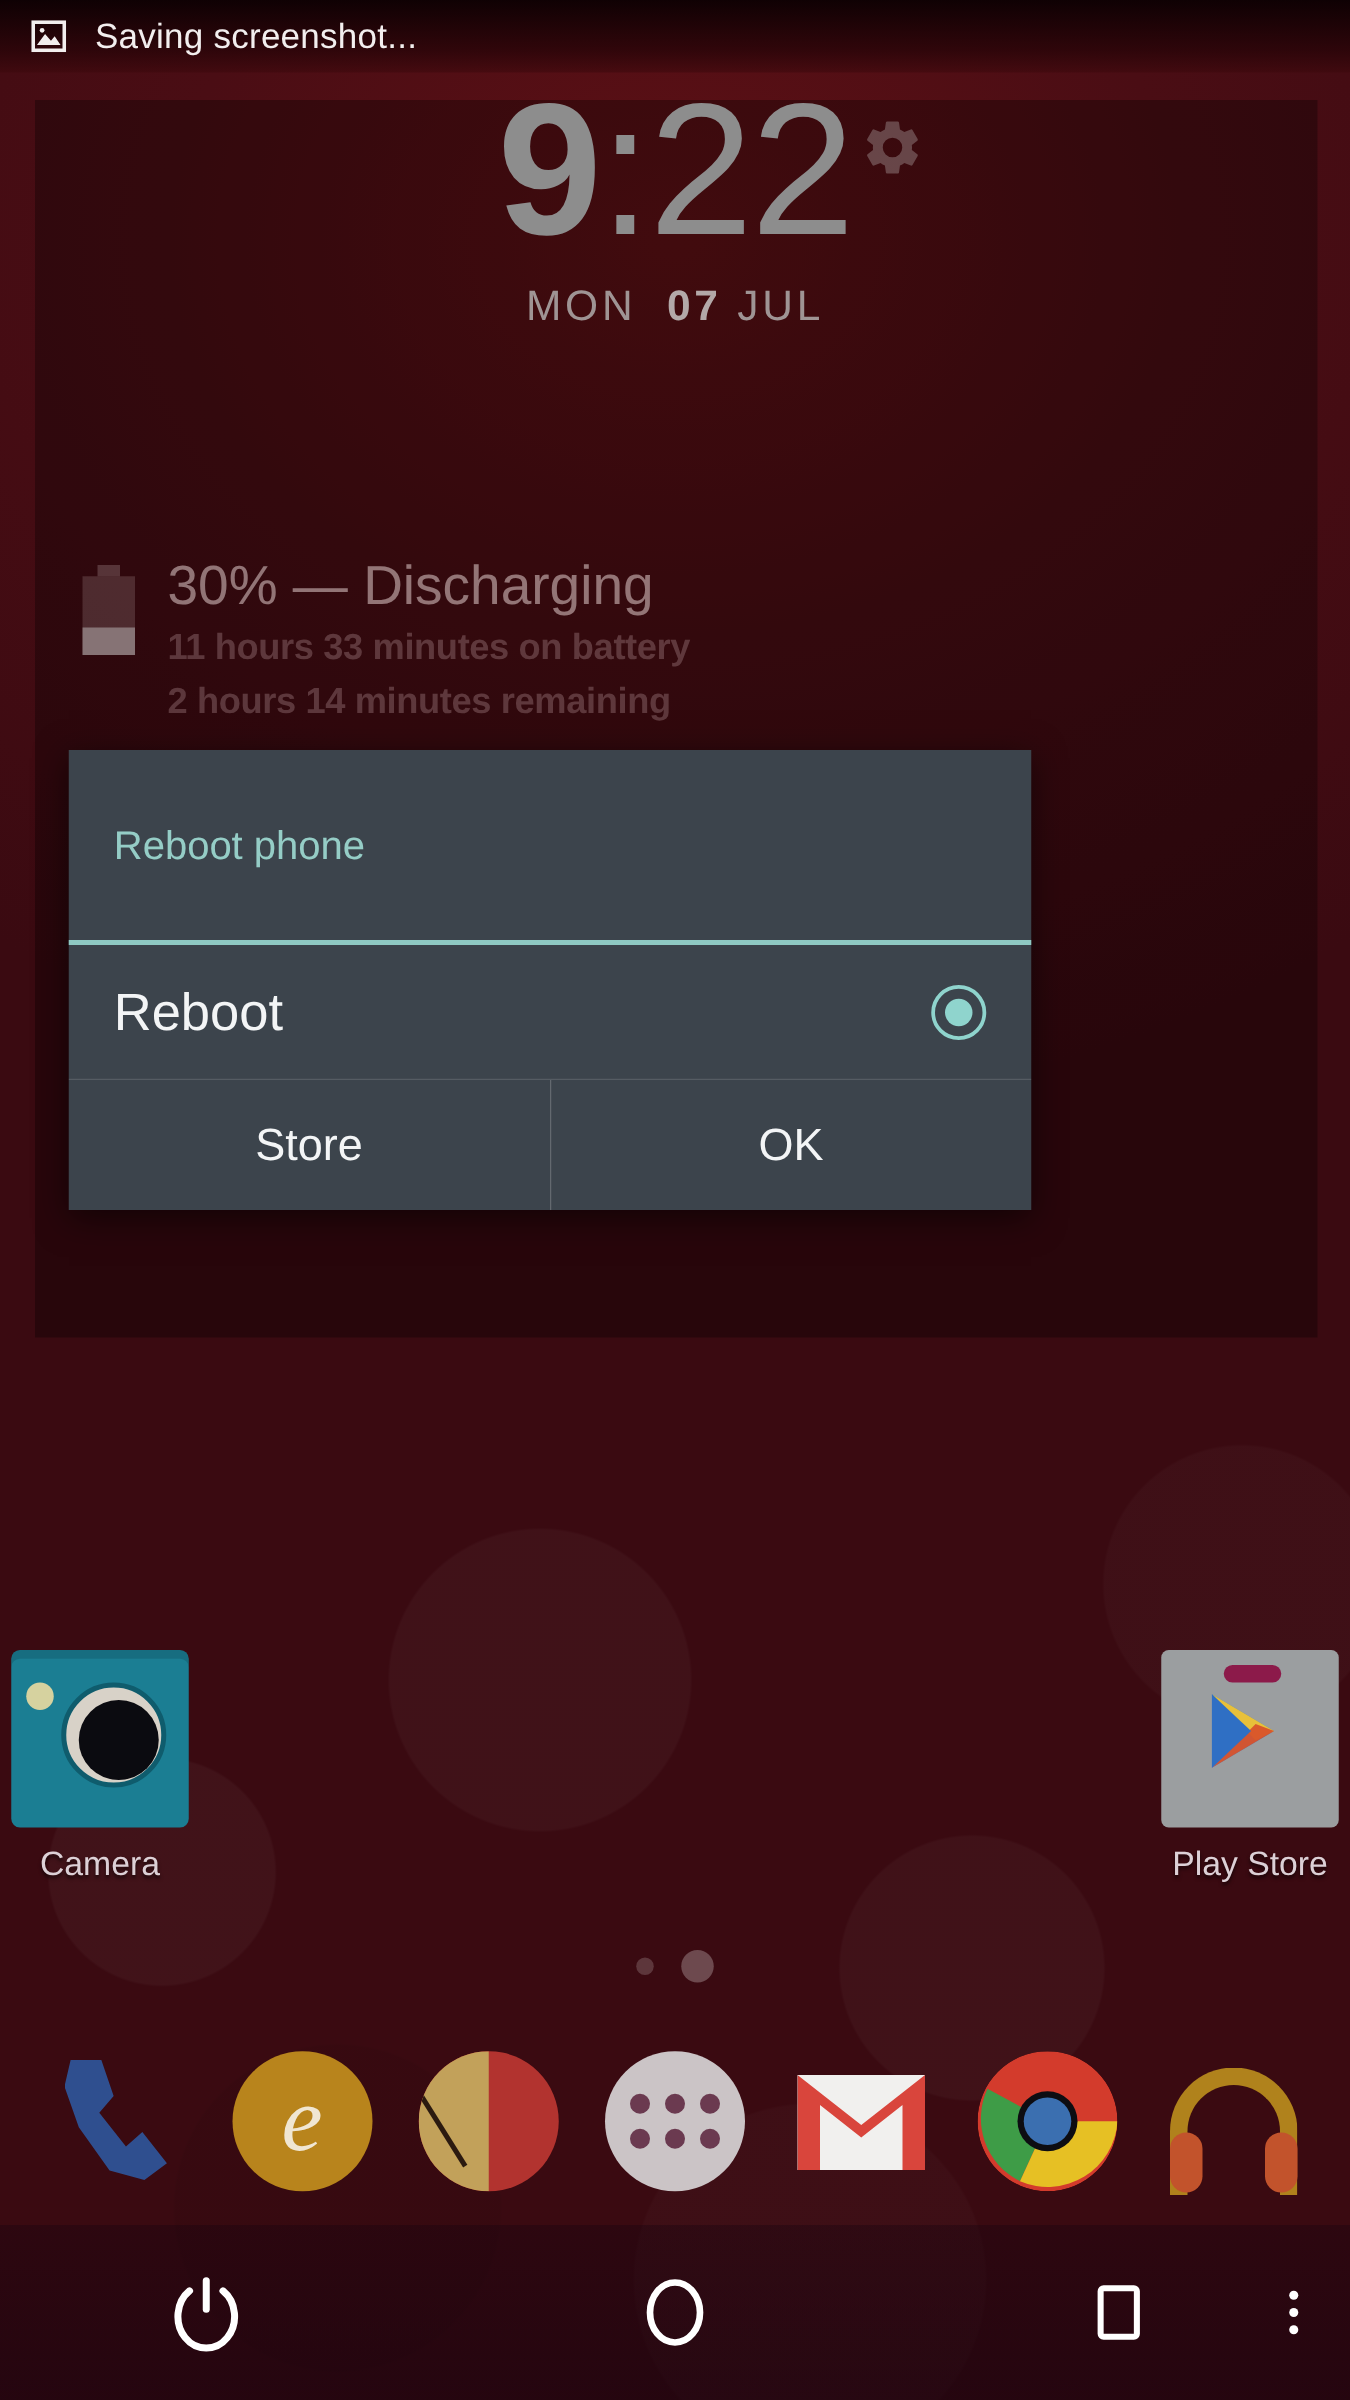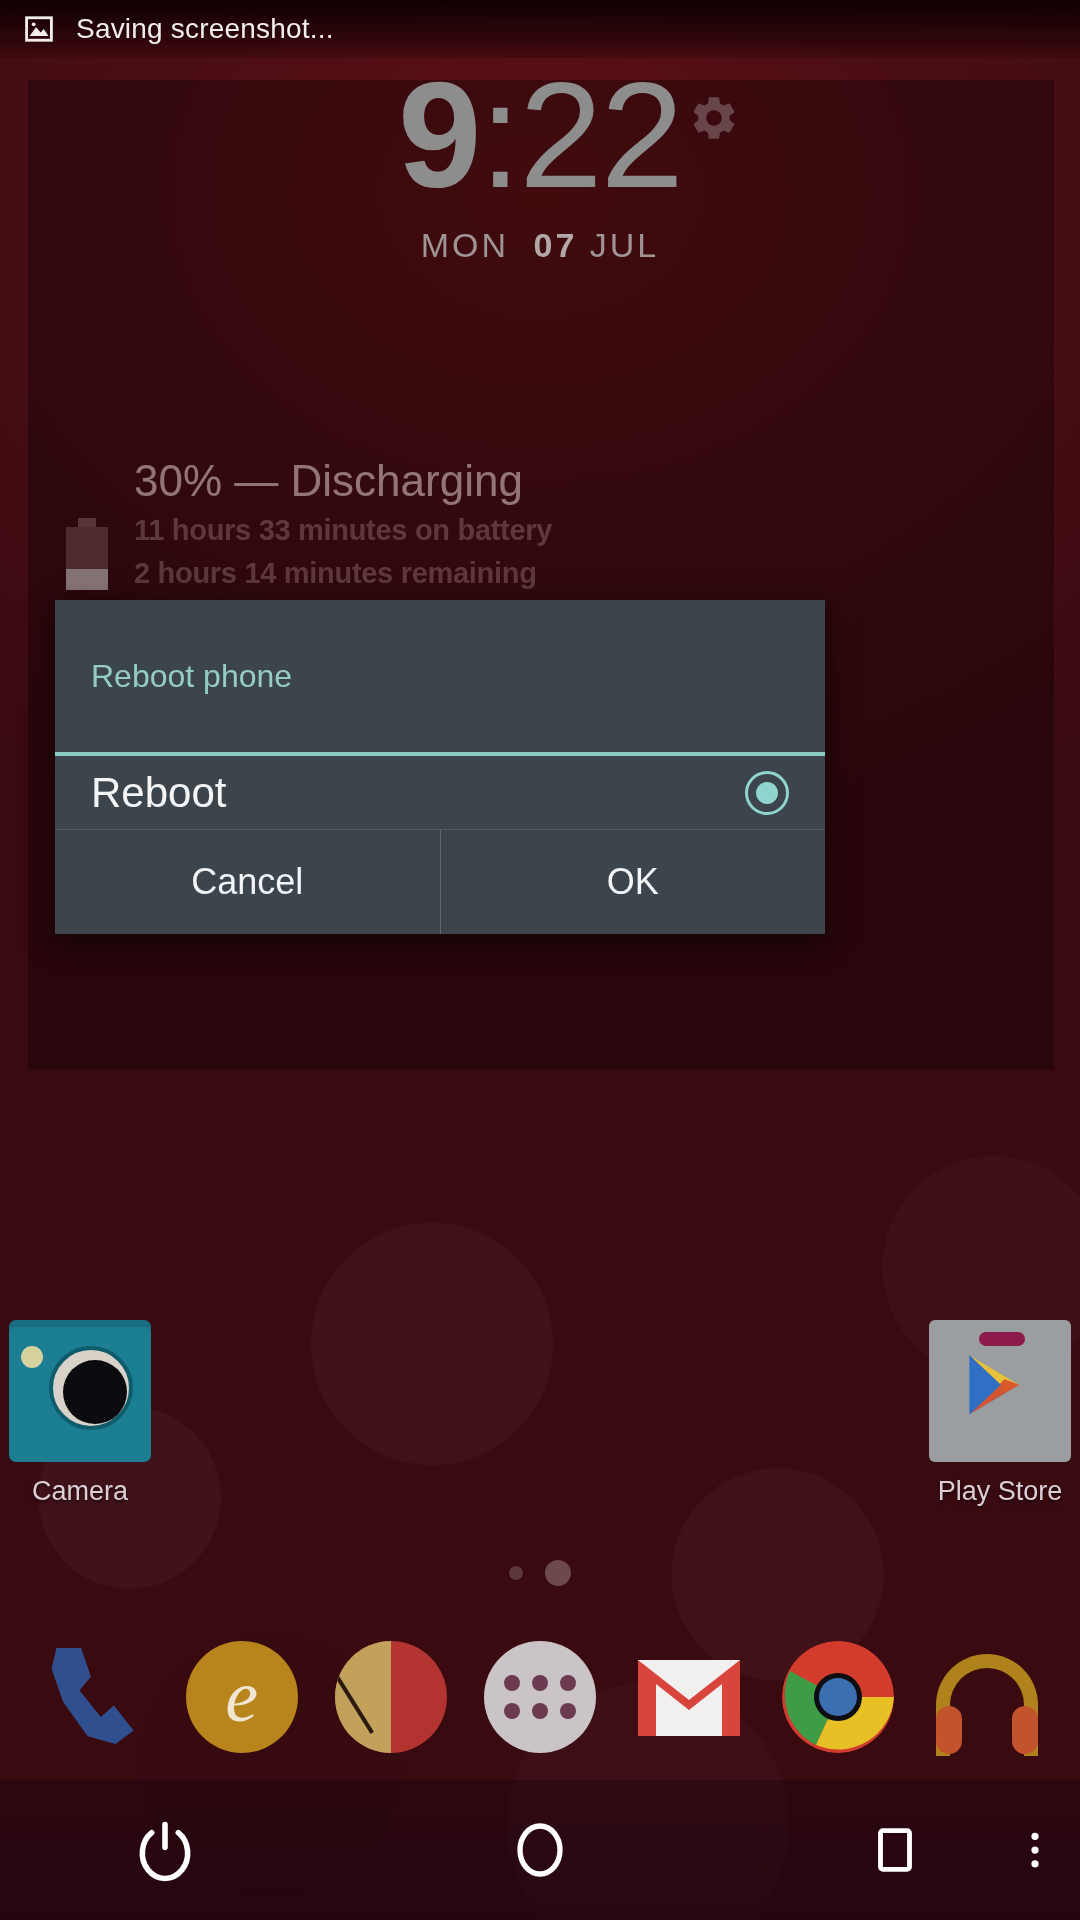--- a/index.html
+++ b/index.html
@@ -79,22 +79,22 @@
   }
   #clock-date .dow, #clock-date .mon { font-weight: 300; color: #9f9494; }
   #clock-date .day { font-weight: 700; color: #b3a8a8; margin-left: 12px; }
   #settings-gear {
     position: absolute; right: 340px; top: 92px;
     width: 52px; height: 52px; opacity: 0.30; z-index: 12;
   }
 
   
   #battery-block {
-    position: absolute; left: 66px; top: 458px;
-    z-index: 12; display: flex; align-items: flex-end;
+    position: absolute; left: 66px; top: 446px;
+    z-index: 12; display: flex; align-items: flex-start;
   }
   #battery-icon { width: 42px; height: 72px; position: relative; margin-top: 6px; }
   #battery-icon .cap {
     position: absolute; left: 12px; top: 0; width: 18px; height: 9px;
     background: rgba(190,170,170,0.28);
   }
   #battery-icon .body {
     position: absolute; left: 0; top: 9px; width: 42px; height: 63px;
     background: rgba(190,170,170,0.22);
   }
@@ -122,21 +122,21 @@
   }
   #dialog-title-bar {
     height: 156px; display: flex; align-items: center;
     padding-left: 36px;
     border-bottom: 4px solid #8fc9c3;
   }
   #dialog-title {
     font-size: 32px; color: #95cdc6; font-weight: 400;
   }
   .option-row {
-    height: 74px;
+    height: 108px;
     display: flex; align-items: center; justify-content: space-between;
     padding: 0 36px;
     border-bottom: 1px solid rgba(255,255,255,0.13);
   }
   .option-label { font-size: 42px; color: #f3f5f6; font-weight: 400; }
   .radio {
     width: 44px; height: 44px; border-radius: 50%;
     border: 3px solid #7d868d; position: relative; flex: none;
   }
   .radio.checked { border-color: #8fd4cd; }
@@ -291,21 +291,21 @@
     <div id="dialog-title-bar">
       <span id="dialog-title">Reboot phone</span>
     </div>
 
     <div class="option-row">
       <span class="option-label">Reboot</span>
       <span class="radio checked"></span>
     </div>
 
     <div id="dialog-buttons">
-      <div class="dlg-btn" id="btn-cancel">Cancel</div>
+      <div class="dlg-btn" id="btn-cancel">Store</div>
       <div class="dlg-btn" id="btn-ok">OK</div>
     </div>
   </div>
 
   <div class="home-icon" id="icon-camera">
     <div class="icon-art">
       <div class="cam-body"></div>
       <div class="cam-flash"></div>
       <div class="cam-lens-outer">
           <div class="cam-lens-inner"></div>

